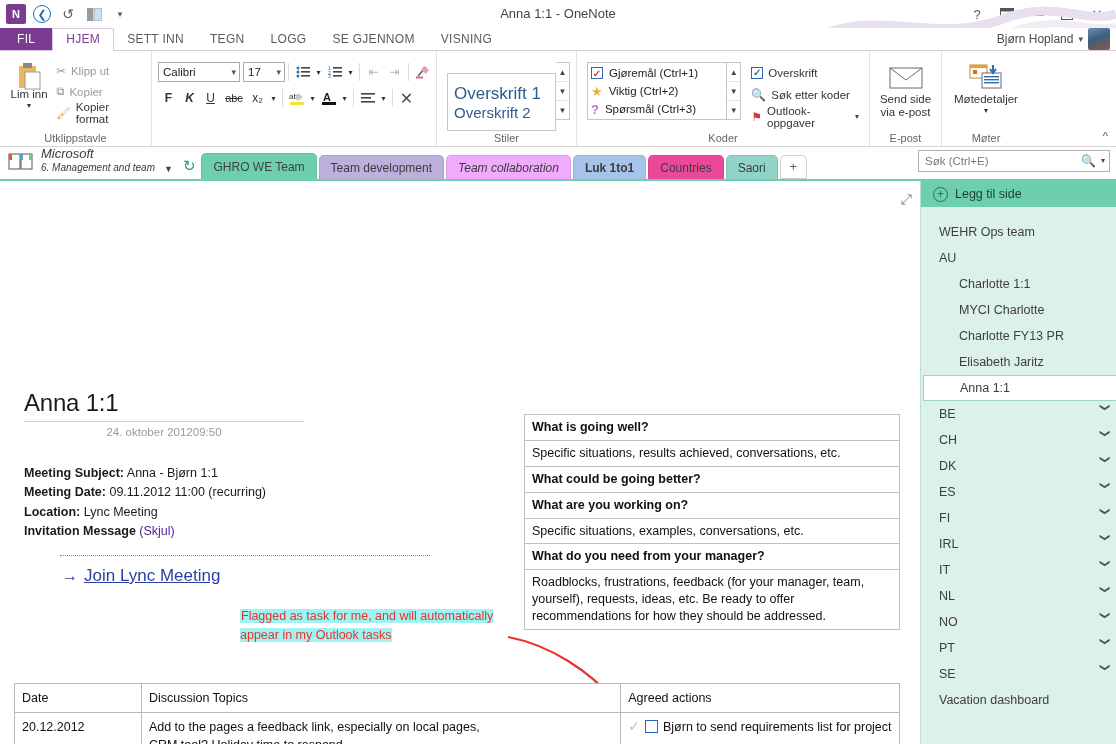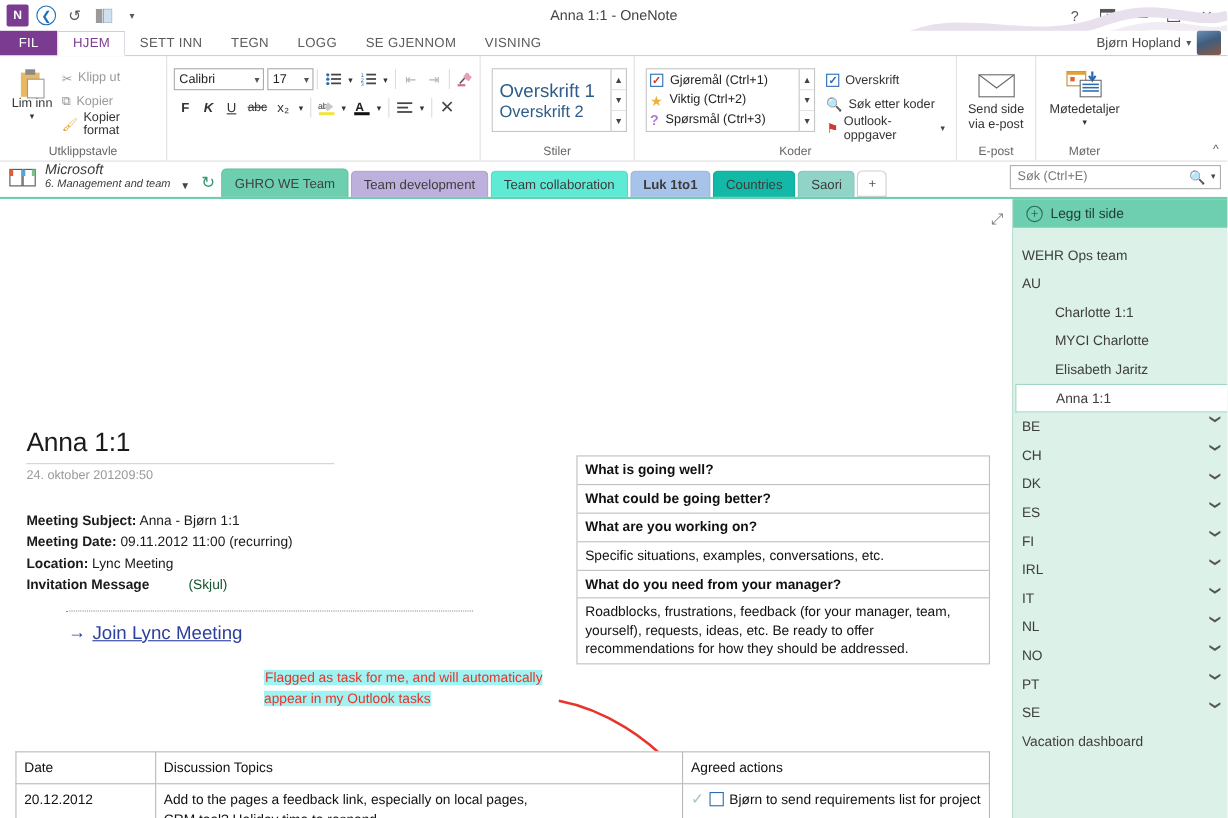--- a/index.html
+++ b/index.html
@@ -69,21 +69,21 @@
   .clip-icon{width:26px;height:26px;position:relative;}
   .fld{ display:flex; align-items:center; }
   .combo{ border:1px solid #ababab; height:20px; display:flex; align-items:center;
     padding:0 3px 0 4px; font-size:11.5px; background:#fff; color:#222;}
   .combo .caret{ margin-left:auto; color:#555; font-size:9px; padding-left:6px;}
   .fbtn{ width:21px;height:20px;display:flex;align-items:center;justify-content:center;
     font-size:12px;color:#333;cursor:pointer;}
   .sep{ width:1px;height:18px;background:#dcdcdc;margin:0 3px;}
 
   .stylebox{ border:1px solid #c6c6c6; width:116px; height:58px; background:#fff;
-    display:flex; flex-direction:column; justify-content:center; padding-left:6px; overflow:hidden;}
+    display:flex; flex-direction:column; justify-content:center; padding-left:6px; overflow:hidden;margin-top:11px;}
   .stylebox div{ color:#2e5c8a; }
   .scroll-col{ width:15px; border:1px solid #c6c6c6; border-left:none; height:58px;
     display:flex; flex-direction:column; }
   .scroll-col span{ flex:1; display:flex;align-items:center;justify-content:center;
     font-size:8px;color:#444;border-bottom:1px solid #e2e2e2;cursor:pointer;}
   .scroll-col span:last-child{border-bottom:none;}
 
   .taglist{ border:1px solid #c6c6c6; background:#fff; width:150px;height:58px;
     display:flex;flex-direction:column;justify-content:center;padding:0 3px;}
   .tagrow{ display:flex;align-items:center;gap:6px;font-size:11.5px;color:#222;height:18px;cursor:pointer;}
@@ -115,25 +115,25 @@
 
   
   .main{ display:flex; height:566px; }
   .page{ flex:1; position:relative; background:#fff; overflow:hidden; }
   .expand-ico{ position:absolute; right:8px; top:10px; color:#7a7a7a; font-size:14px; cursor:pointer;}
 
   .ptitle{ position:absolute; left:24px; top:208px; width:280px; }
   .ptitle h1{ margin:0; font-size:24px; font-weight:normal; color:#1b1b1b;
     font-family:"Liberation Sans", sans-serif; letter-spacing:-.2px;}
   .ptitle .rule{ border-bottom:1px solid #d2d2d2; margin-top:4px; }
-  .pmeta{ margin-top:4px; font-size:11.5px; color:#9a9a9a; display:flex; }
+  .pmeta{ margin-top:4px; font-size:11.5px; color:#9a9a9a; display:flex; justify-content:center;}
 
   .meetinfo{ position:absolute; left:24px; top:283px; font-size:12.5px; color:#1b1b1b; line-height:1.55;}
   .meetinfo b{ font-weight:bold; }
-  .skjul{ color:#14532d;margin-left:32px; }
+  .skjul{ color:#4c1d95; }
   .dotted{ position:absolute; left:60px; top:374px; width:370px; border-top:1px dotted #888;}
   .lync{ position:absolute; left:62px; top:385px; display:flex; align-items:center; gap:6px;}
   .lync .arr{ color:#2b3f9e; font-size:16px;}
   .lync a{ color:#2b3f9e; font-size:17px; text-decoration:underline;
     font-family:"Liberation Sans", sans-serif;}
 
   
   .qtable{ position:absolute; left:524px; top:233px; width:376px;
     border:1px solid #bfbfbf; background:#fff; }
   .qtable .qrow{ border-bottom:1px solid #bfbfbf; padding:4px 7px; font-size:12.5px; color:#111; line-height:1.35;}
@@ -160,21 +160,21 @@
     display:inline-flex;align-items:center;justify-content:center;}
 
   
   .pagepane{ width:196px; background:#dcf1e8; display:flex; flex-direction:column;
     border-left:1px solid #bcdfd1;}
   .addpage{ height:26px; background:#6ecfb0; display:flex;align-items:center;gap:7px;
     padding-left:12px; font-size:12.5px; color:#1f3c33; cursor:pointer;}
   .plusic{ width:15px;height:15px;border-radius:50%;border:1.4px solid #2d6b57;color:#2d6b57;
     display:flex;align-items:center;justify-content:center;font-size:12px;line-height:1;}
   .plist{ flex:1; padding-top:12px; overflow:hidden;}
-  .pitem{ height:26px; display:flex;align-items:center; padding-left:8px;
+  .pitem{ height:26px; display:flex;align-items:center; padding-left:18px;
     font-size:12.5px; color:#3e3e3e; cursor:pointer;}
   .pitem.sub{ padding-left:38px; }
   .pitem.sel{ background:#fff; border-top:1px solid #9ed6bf; border-bottom:1px solid #9ed6bf;
     border-left:1px solid #9ed6bf; margin-left:2px; padding-left:36px;}
   .pitem .chev{ margin-left:auto; padding-right:14px; color:#555; font-size:10px;}
 </style>
 </head>
 <body>
 
 <div class="titlebar">
@@ -490,27 +490,27 @@
   </div>
   <span class="sync">↻</span>
 
   <div class="sectabs">
     <div class="stab active" style="background:#6ecfb0;">
       <span>GHRO WE Team</span>
     </div>
     <div class="stab" style="background:#bdb0dd;">
       <span>Team development</span>
     </div>
-    <div class="stab" style="background:#5eead4;">
+    <div class="stab" style="background:#f0abfc;font-style:italic;">
       <span>Team collaboration</span>
     </div>
     <div class="stab" style="background:#a8c3ea;font-weight:bold;">
       <span>Luk 1to1</span>
     </div>
-    <div class="stab" style="background:#14b8a6;">
+    <div class="stab" style="background:#ec4899;">
       <span>Countries</span>
     </div>
     <div class="stab" style="background:#8fd4c6;">
       <span>Saori</span>
     </div>
     <div class="stab plus">
       <span>+</span>
     </div>
   </div>
 
@@ -558,20 +558,21 @@
     </div>
 
     <div class="dotted"></div>
     <div class="lync">
       <span class="arr">→</span>
       <a href="#">Join Lync Meeting</a>
     </div>
 
     <div class="qtable">
       <div class="qrow h">What is going well?</div>
+      <div class="qrow">Specific situations, results achieved, conversations, etc.</div>
       <div class="qrow h">What could be going better?</div>
       <div class="qrow h">What are you working on?</div>
       <div class="qrow">Specific situations, examples, conversations, etc.</div>
       <div class="qrow h">What do you need from your manager?</div>
       <div class="qrow">Roadblocks, frustrations, feedback (for your manager, team, yourself), requests, ideas, etc. Be ready to offer recommendations for how they should be addressed.</div>
     </div>
 
     <div class="anno anno1">
       <span>Flagged as task for me, and will automatically appear in my Outlook tasks</span>
     </div>
@@ -619,20 +620,23 @@
       <div class="pitem">
           <span>AU</span>
         </div>
       <div class="pitem sub">
           <span>Charlotte 1:1</span>
         </div>
       <div class="pitem sub">
           <span>MYCI Charlotte</span>
         </div>
       <div class="pitem sub">
+          <span>Charlotte FY13 PR</span>
+        </div>
+      <div class="pitem sub">
           <span>Elisabeth Jaritz</span>
         </div>
       <div class="pitem sel">
           <span>Anna 1:1</span>
         </div>
       <div class="pitem">
           <span>BE</span>
           <span class="chev" style="transform: rotate(90deg); display: inline-block;">❯</span>
         </div>
       <div class="pitem">

